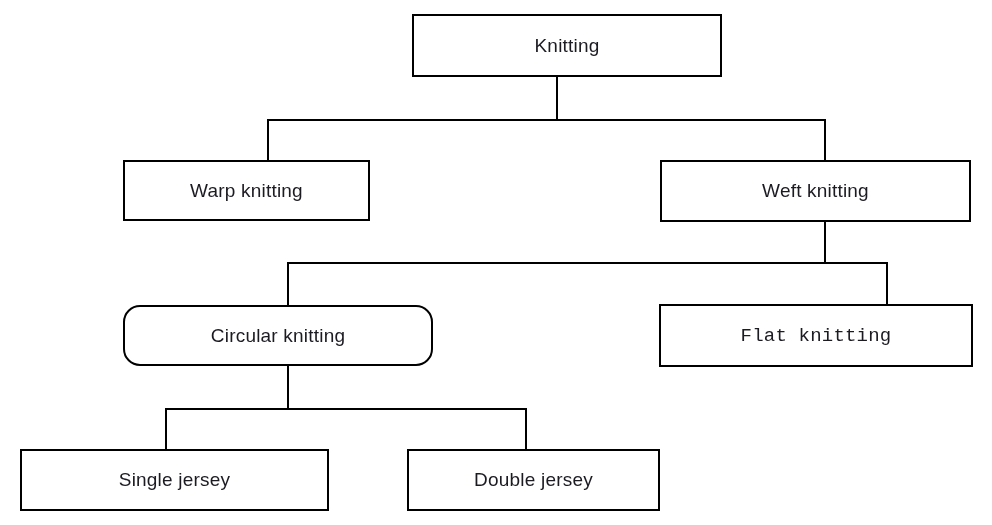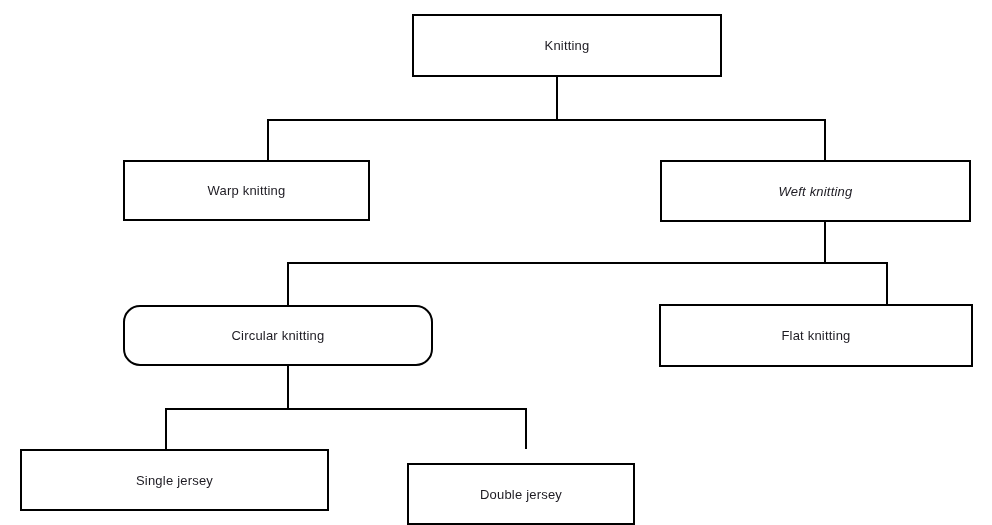--- a/index.html
+++ b/index.html
@@ -16,39 +16,39 @@
     overflow: hidden;
   }
   .node {
     position: absolute;
     box-sizing: border-box;
     border: 2px solid #000000;
     background: #ffffff;
     display: flex;
     align-items: center;
     justify-content: center;
-    font-size: 13px;
+    font-size: 19px;
     color: #1d1b22;
     letter-spacing: 0.2px;
   }
   .line {
     position: absolute;
     background: #000000;
   }
   .h { height: 2px; }
   .v { width: 2px; }
 
   
   #n-knitting  { left: 412px; top: 14px;  width: 310px; height: 63px; }
   #n-warp      { left: 123px; top: 160px; width: 247px; height: 61px; }
-  #n-weft      { left: 660px; top: 160px; width: 311px; height: 62px; font-style: italic; }
+  #n-weft      { left: 660px; top: 160px; width: 311px; height: 62px; }
   #n-circular  { left: 123px; top: 305px; width: 310px; height: 61px; border-radius: 17px; }
-  #n-flat      { left: 659px; top: 304px; width: 314px; height: 63px; }
+  #n-flat      { left: 659px; top: 304px; width: 314px; height: 63px; font-family: Liberation Mono, monospace; }
   #n-single    { left: 20px;  top: 449px; width: 309px; height: 62px; }
-  #n-double    { left: 407px; top: 463px; width: 228px; height: 62px; }
+  #n-double    { left: 407px; top: 449px; width: 253px; height: 62px; }
 
   
   #l-knitting-drop { left: 556px; top: 77px;  height: 44px; }
   #l-bus1          { left: 267px; top: 119px; width: 559px; }
   #l-warp-drop     { left: 267px; top: 119px; height: 41px; }
   #l-weft-drop     { left: 824px; top: 119px; height: 41px; }
   #l-weft-down     { left: 824px; top: 221px; height: 43px; }
   #l-bus2          { left: 287px; top: 262px; width: 601px; }
   #l-circular-drop { left: 287px; top: 262px; height: 43px; }
   #l-flat-drop     { left: 886px; top: 262px; height: 42px; }

